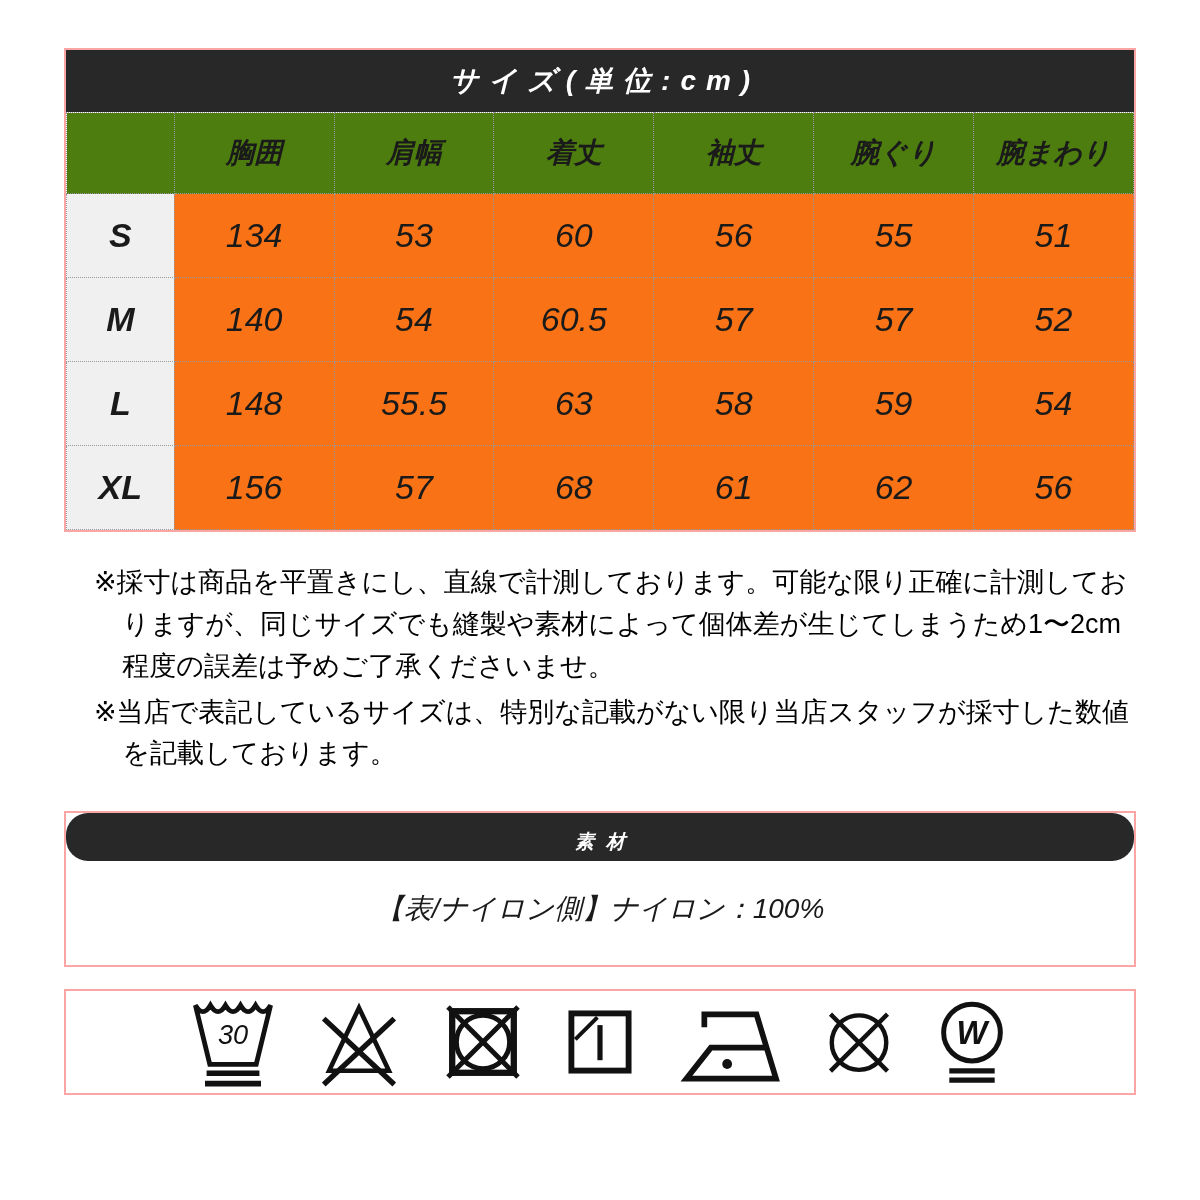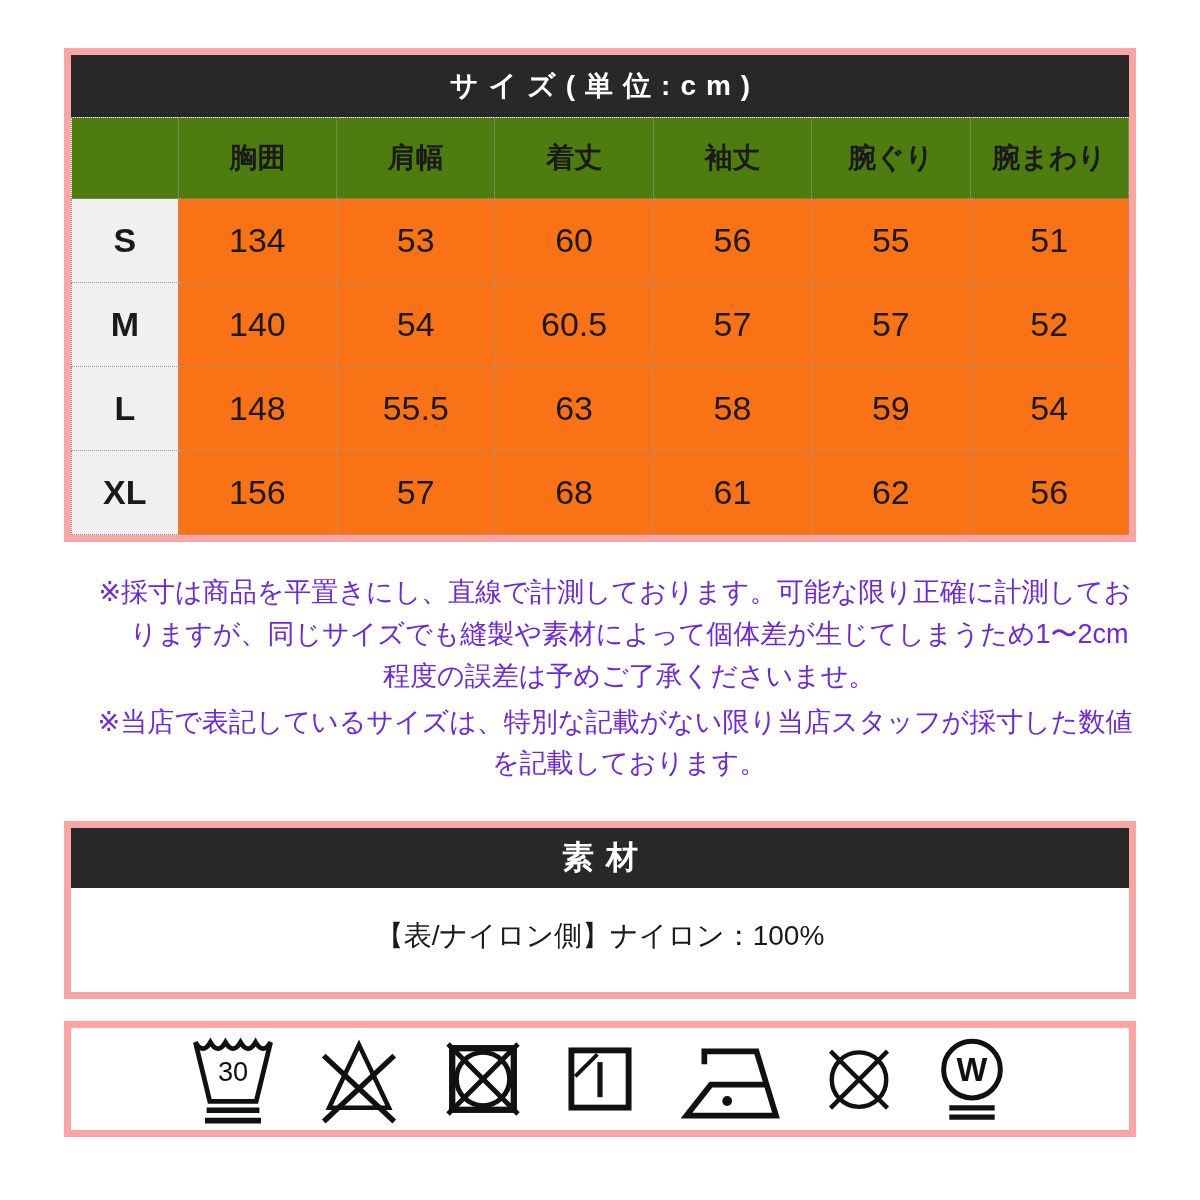--- a/index.html
+++ b/index.html
@@ -4,21 +4,21 @@
 <style>
   html,body{margin:0;padding:0;}
   body{
     width:1200px;height:1200px;background:#ffffff;
     font-family:"Liberation Sans","DejaVu Sans",sans-serif;
     color:#1a1a1a;-webkit-font-smoothing:antialiased;
   }
   .content{padding:48px 64px 0 64px;}
 
   
-  .block{border:7px solid #fca5a5;background:#fff;}
+  .block{border:2px solid #fca5a5;background:#fff;font-style:italic;}
   .block-header{
     background:#282828;color:#fff;text-align:center;font-weight:bold;
   }
   .size-block .block-header{
     height:62px;line-height:62px;font-size:28px;letter-spacing:10px;text-indent:10px;
   }
 
   
   table.size-table{width:100%;border-collapse:collapse;table-layout:fixed;}
   table.size-table th,table.size-table td{
@@ -30,28 +30,28 @@
   }
   table.size-table tbody tr{height:84px;}
   table.size-table tbody th{
     background:#f0f0f0;font-size:34px;font-weight:bold;
   }
   table.size-table tbody td{
     background:#f97316;font-size:34px;font-weight:normal;font-stretch:condensed;
   }
 
   
-  .notes{margin:30px 0 0 30px;font-size:27px;line-height:1.55;color:#6d28d9;text-align:center;}
+  .notes{margin:30px 0 0 30px;font-size:27px;line-height:1.55;color:#000000;}
   .notes p{margin:0 0 4px 0;padding-left:1.05em;text-indent:-1.05em;}
 
   
   .material-block{margin-top:36px;}
   .material-block .block-header,
   .care-block .block-header{
-    height:60px;line-height:58px;font-size:32px;letter-spacing:12px;text-indent:12px;
+    height:48px;line-height:58px;font-size:19px;letter-spacing:12px;text-indent:12px;border-radius:22px;
   }
   .material-lines{padding:22px 0 30px 0;text-align:center;font-size:28px;line-height:1.85;}
   .material-lines div{margin:0;}
 
   
   .care-block{margin-top:22px;}
   .care-row{
     height:102px;display:flex;align-items:center;justify-content:center;gap:36px;
     padding:0 10px;
   }

